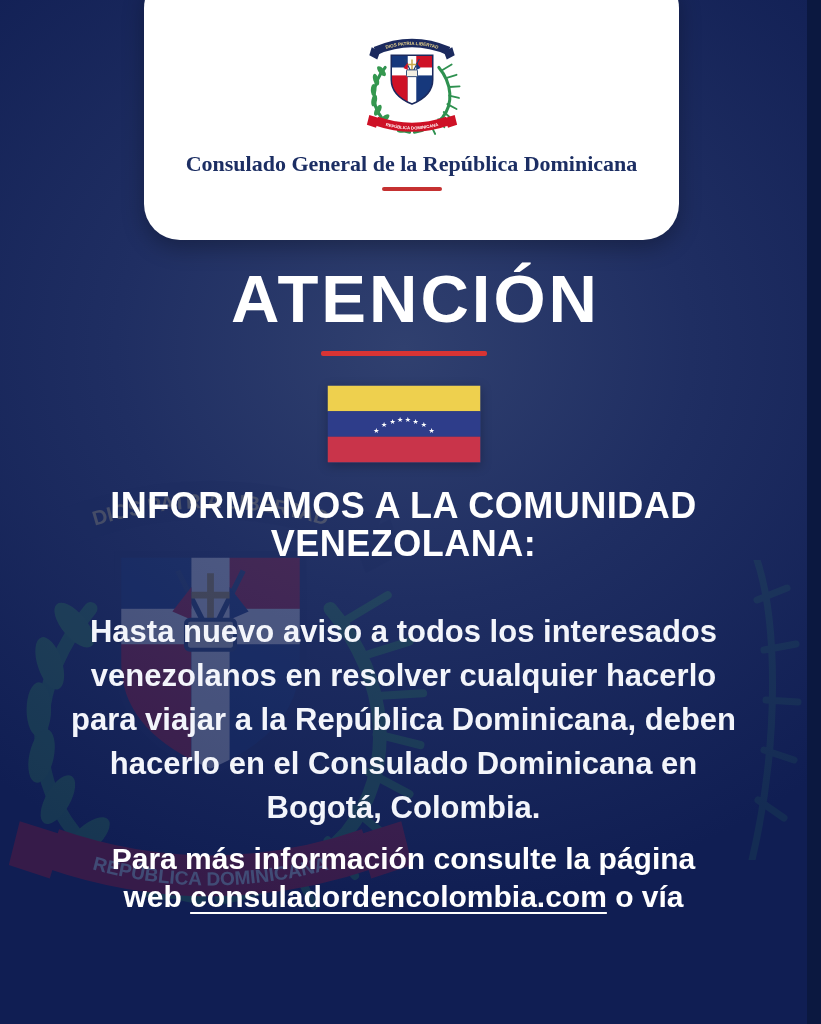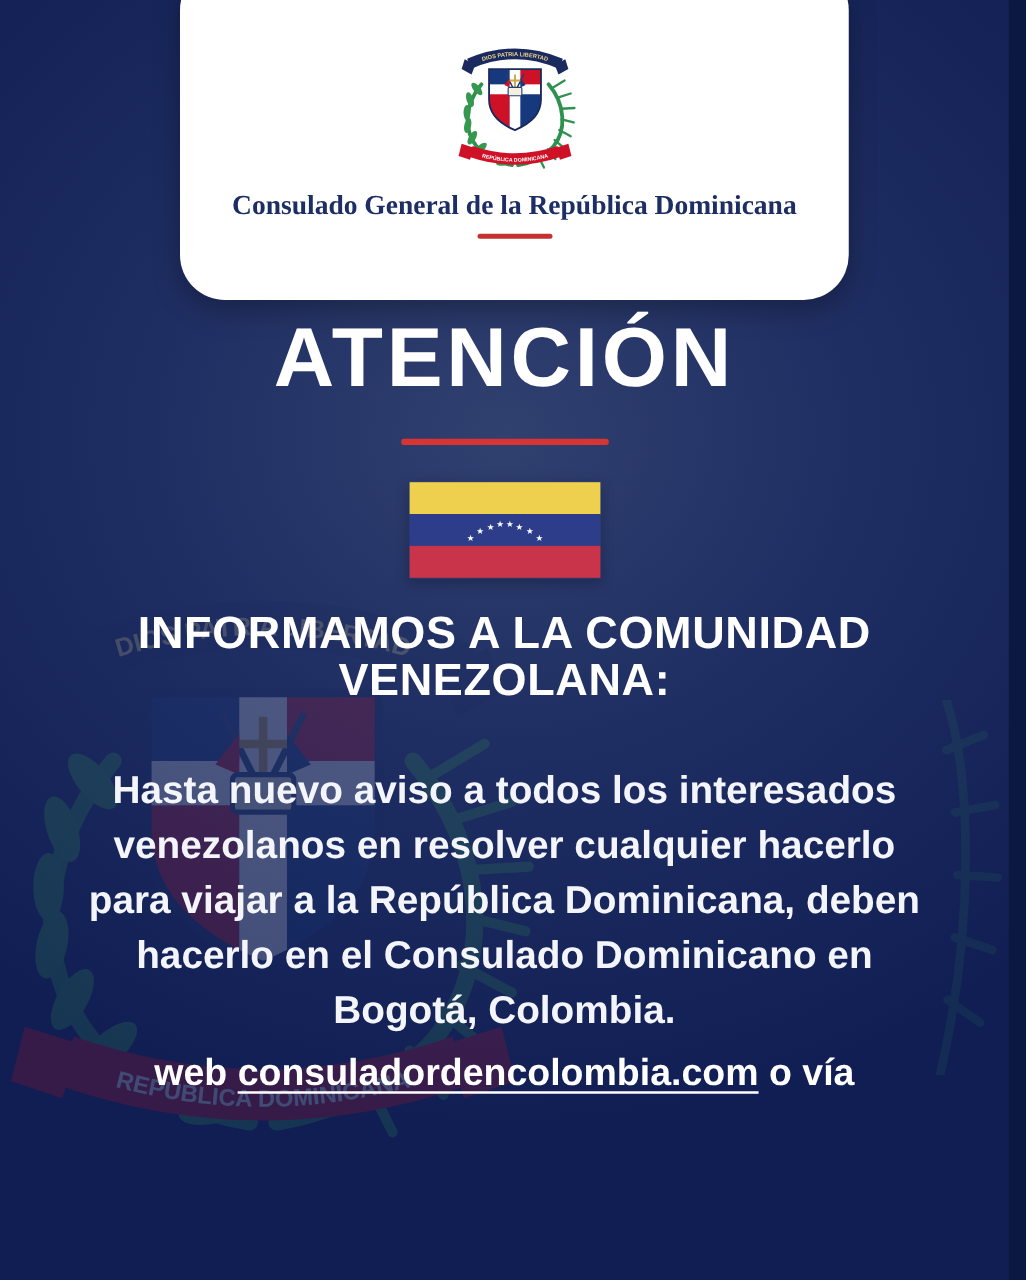--- a/index.html
+++ b/index.html
@@ -20,21 +20,21 @@
   }
   .coa-logo{margin-top:60px;width:122px;height:110px;}
   .card-title{
     margin-top:8px;text-align:center;color:#1c2e63;
     font-family:"Liberation Serif", serif;font-weight:bold;
     font-size:22px;line-height:27px;
   }
   .card-divider{width:60px;height:4px;background:#c53131;border-radius:2px;margin-top:10px;}
   
   .attention{
-    position:absolute;top:248px;left:0;width:100%;margin:0;text-align:center;
+    position:absolute;top:248px;left:0;width:100%;margin:12px;text-align:center;
     color:#ffffff;font-size:67px;font-weight:800;letter-spacing:3px;
   }
   .main-divider{
     position:absolute;top:351px;left:50%;transform:translateX(-50%);
     width:166px;height:5px;background:#d83434;border-radius:2px;
   }
   .flag{
     position:absolute;top:385px;left:50%;transform:translateX(-50%);
     width:153px;height:78px;box-shadow:0 3px 10px rgba(0,0,0,.25);
   }
@@ -160,23 +160,26 @@
 
   <h2 class="heading">
     <div>INFORMAMOS A LA COMUNIDAD</div>
     <div>VENEZOLANA:</div>
   </h2>
 
   <div class="body-text">
     <div>Hasta nuevo aviso a todos los interesados</div>
     <div>venezolanos en resolver cualquier hacerlo</div>
     <div>para viajar a la República Dominicana, deben</div>
-    <div>hacerlo en el Consulado Dominicano en</div>
+    <div>hacerlo en el Consulado Dominicana en</div>
     <div>Bogotá, Colombia.</div>
   </div>
 
   <div class="footer">
+    <div>
+      <span>Para más información consulte la página</span>
+    </div>
     <div>
       <span>web </span><a class="website">consuladordencolombia.com</a><span> o vía</span>
     </div>
   </div>
 
 </div>
 
 </body></html>

